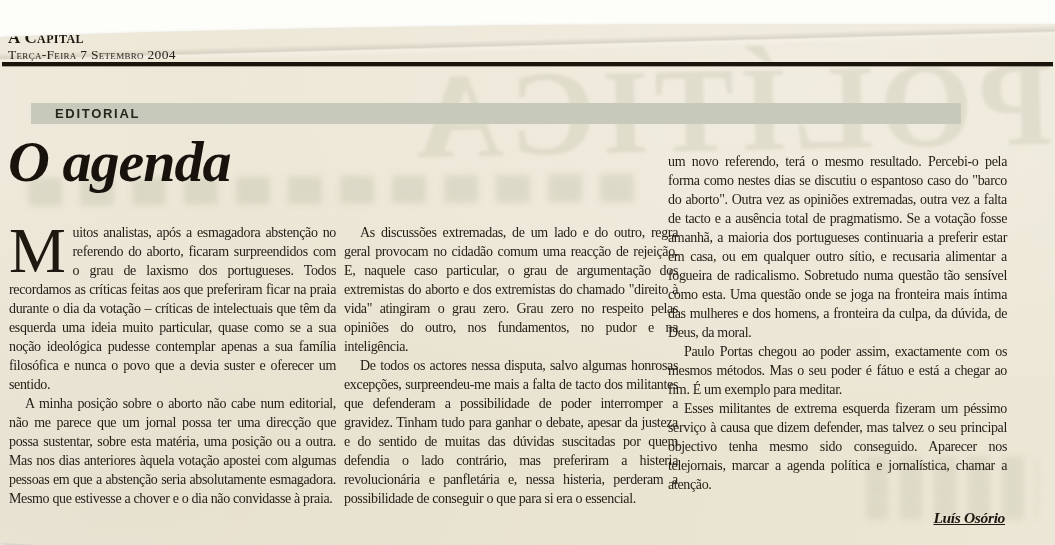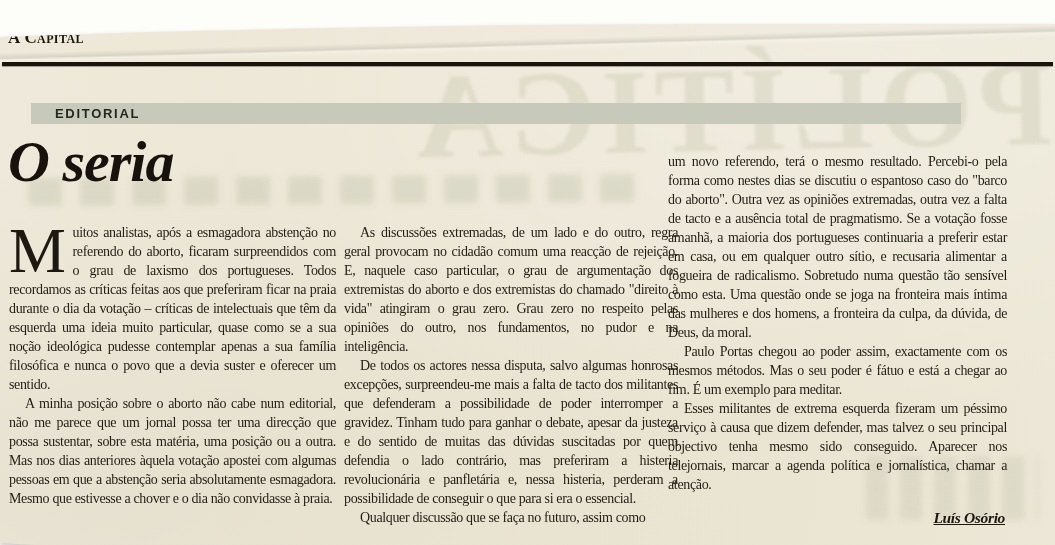--- a/index.html
+++ b/index.html
@@ -90,42 +90,42 @@
   <div class="paper-wrap">
     <div class="paper">
 
       <div class="ghost-politica">POLÍTICA</div>
       <div class="ghost-smudge smudge-headline"></div>
       <div class="ghost-smudge smudge-signoff"></div>
       <div class="crease-top"></div>
 
       <header class="mast-left">
         <div class="paper-name">A Capital</div>
+        <div class="paper-date">Terça-Feira 7 Setembro 2004</div>
       </header>
 
 
       <div class="rule"></div>
 
       <div class="kicker-band">
         <span>EDITORIAL</span>
       </div>
 
-      <h1 class="headline">O seria</h1>
+      <h1 class="headline">O agenda</h1>
 
       <div class="col col1">
         <p>
           <span class="dropcap">M</span><span>uitos analistas, após a esmagadora abstenção no referendo do aborto, ficaram surpreendidos com o grau de laxismo dos portugueses. Todos recordamos as críticas feitas aos que preferiram ficar na praia durante o dia da votação – críticas de intelectuais que têm da esquerda uma ideia muito particular, quase como se a sua noção ideológica pudesse contemplar apenas a sua família filosófica e nunca o povo que a devia suster e oferecer um sentido.</span>
         </p>
         <p class="indent">A minha posição sobre o aborto não cabe num editorial, não me parece que um jornal possa ter uma direcção que possa sustentar, sobre esta matéria, uma posição ou a outra. Mas nos dias anteriores àquela votação apostei com algumas pessoas em que a abstenção seria absolutamente esmagadora. Mesmo que estivesse a chover e o dia não convidasse à praia.</p>
       </div>
 
       <div class="col col2">
         <p class="indent">As discussões extremadas, de um lado e do outro, regra geral provocam no cidadão comum uma reacção de rejeição. E, naquele caso particular, o grau de argumentação dos extremistas do aborto e dos extremistas do chamado "direito à vida" atingiram o grau zero. Grau zero no respeito pelas opiniões do outro, nos fundamentos, no pudor e na inteligência.</p>
         <p class="indent">De todos os actores nessa disputa, salvo algumas honrosas excepções, surpreendeu-me mais a falta de tacto dos militantes que defenderam a possibilidade de poder interromper a gravidez. Tinham tudo para ganhar o debate, apesar da justeza e do sentido de muitas das dúvidas suscitadas por quem defendia o lado contrário, mas preferiram a histeria revolucionária e panfletária e, nessa histeria, perderam a possibilidade de conseguir o que para si era o essencial.</p>
-        <p class="indent">Qualquer discussão que se faça no futuro, assim como</p>
       </div>
 
       <div class="col col3">
         <p>um novo referendo, terá o mesmo resultado. Percebi-o pela forma como nestes dias se discutiu o espantoso caso do "barco do aborto". Outra vez as opiniões extremadas, outra vez a falta de tacto e a ausência total de pragmatismo. Se a votação fosse amanhã, a maioria dos portugueses continuaria a preferir estar em casa, ou em qualquer outro sítio, e recusaria alimentar a fogueira de radicalismo. Sobretudo numa questão tão sensível como esta. Uma questão onde se joga na fronteira mais íntima das mulheres e dos homens, a fronteira da culpa, da dúvida, de Deus, da moral.</p>
         <p class="indent">Paulo Portas chegou ao poder assim, exactamente com os mesmos métodos. Mas o seu poder é fátuo e está a chegar ao fim. É um exemplo para meditar.</p>
         <p class="indent">Esses militantes de extrema esquerda fizeram um péssimo serviço à causa que dizem defender, mas talvez o seu principal objectivo tenha mesmo sido conseguido. Aparecer nos telejornais, marcar a agenda política e jornalística, chamar a atenção.</p>
         <div class="signature">Luís Osório</div>
       </div>
 
     </div>

